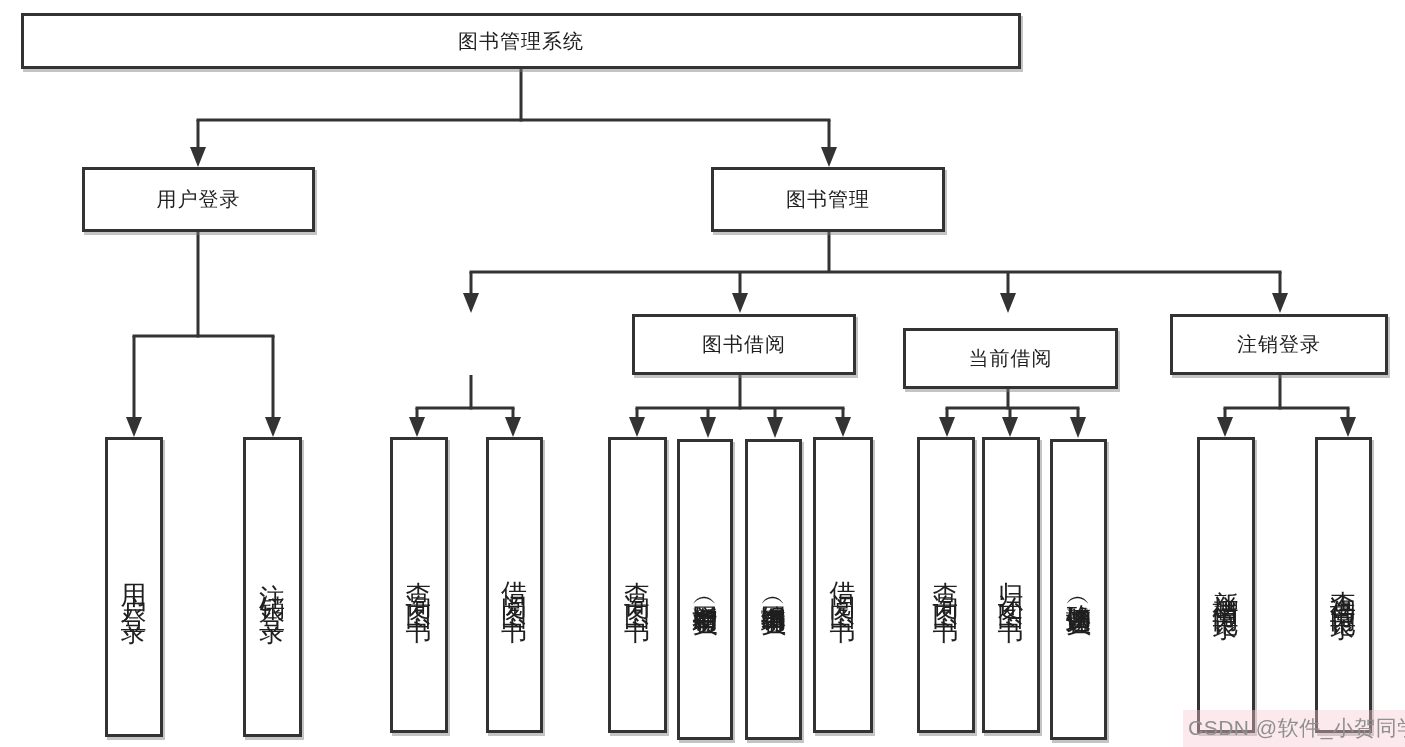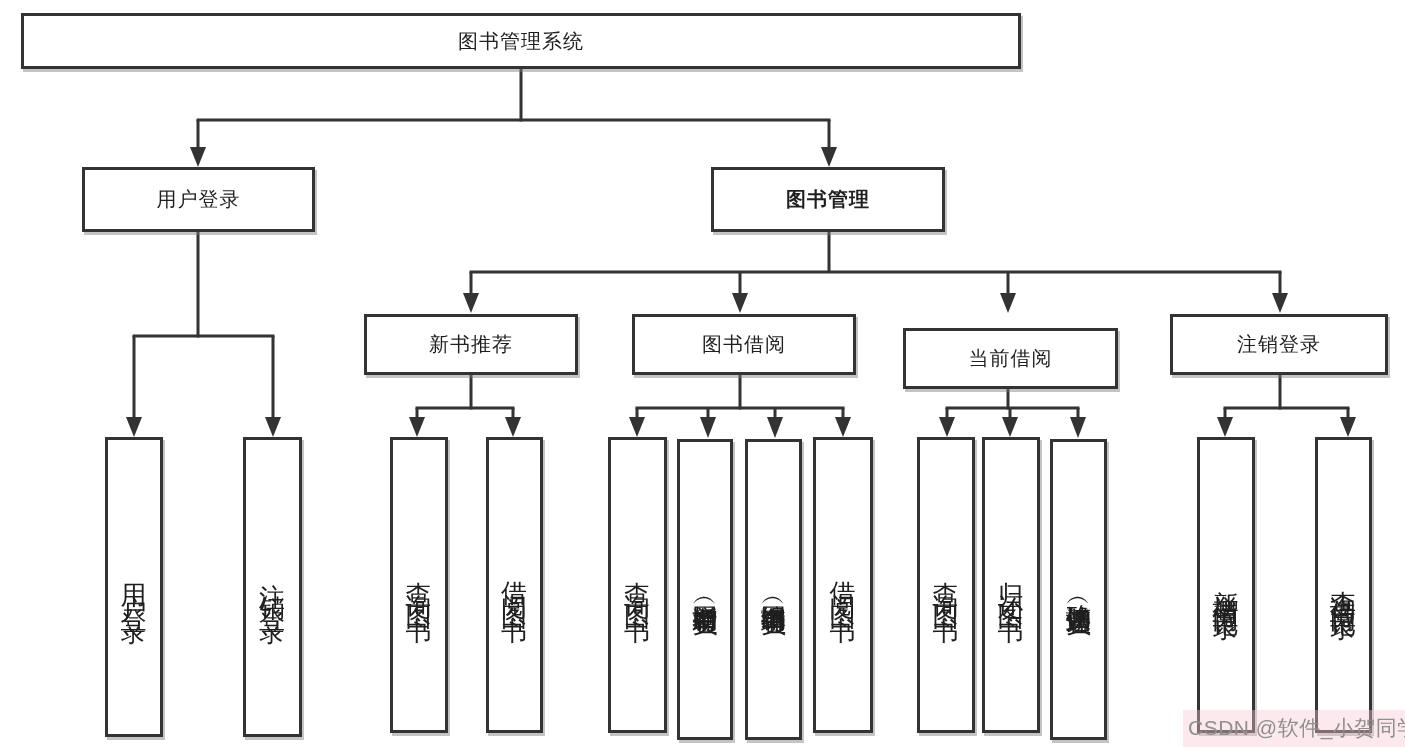--- a/index.html
+++ b/index.html
@@ -95,23 +95,22 @@
     <line x1="1223.5" y1="408" x2="1349.5" y2="408"></line>
     <line x1="1225" y1="408" x2="1225" y2="420"></line>
       <polygon points="1217,417 1233,417 1225,437"></polygon>
     <line x1="1348" y1="408" x2="1348" y2="420"></line>
       <polygon points="1340,417 1356,417 1348,437"></polygon>
   </svg>
 
   <div class="node head" style="left:21px;top:13px;width:1000px;height:56px;">图书管理系统</div>
 
   <div class="node head" style="left:82px;top:167px;width:233px;height:65px;">用户登录</div>
-  <div class="node head" style="left:711px;top:167px;width:234px;height:65px;font-weight:bold;">图书管理</div>
+  <div class="node head" style="left:711px;top:167px;width:234px;height:65px;">图书管理</div>
 
-  <div class="node head" style="left:364px;top:314px;width:214px;height:61px;">新书推荐</div>
   <div class="node head" style="left:632px;top:314px;width:224px;height:61px;">图书借阅</div>
   <div class="node head" style="left:903px;top:328px;width:215px;height:61px;">当前借阅</div>
   <div class="node head" style="left:1170px;top:314px;width:218px;height:61px;">注销登录</div>
 
   <div class="node leaf" style="left:105px;top:437px;width:58px;height:300px;">
     <span class="vtext">用户登录</span>
   </div>
   <div class="node leaf" style="left:243px;top:437px;width:59px;height:300px;">
     <span class="vtext">注销登录</span>
   </div>

